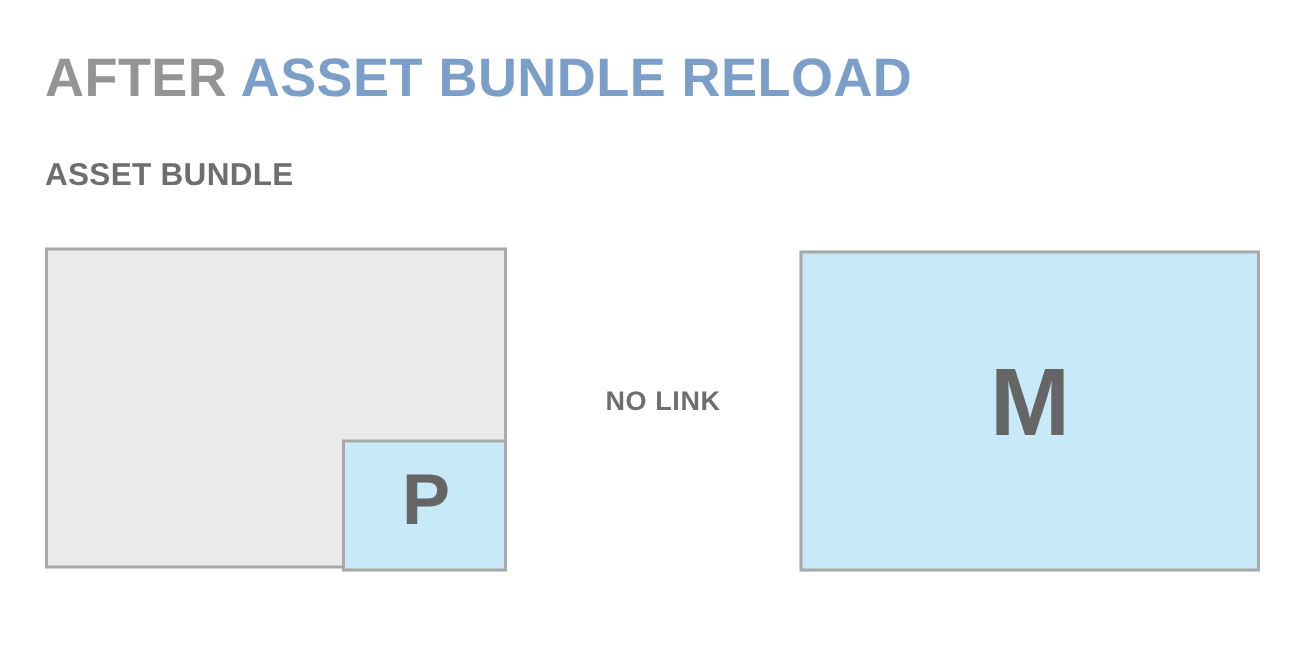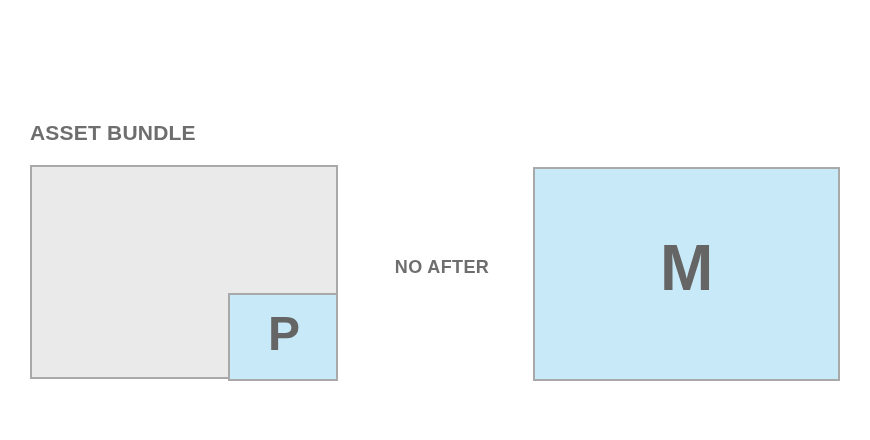--- a/index.html
+++ b/index.html
@@ -43,21 +43,21 @@
     position: absolute;
     font-size: 21px;
     font-weight: bold;
     color: #6e6e6e;
     letter-spacing: 0.2px;
     white-space: nowrap;
     line-height: 1;
   }
   .caption-ab {
     left: 30px;
-    top: 122px;
+    top: 106px;
   }
   .caption-mat {
     left: 533px;
     top: 122px;
   }
 
   
   .box {
     position: absolute;
     box-sizing: border-box;
@@ -123,30 +123,33 @@
     letter-spacing: 0.4px;
     white-space: nowrap;
     line-height: 1;
   }
 </style>
 </head>
 <body>
 
 <div id="canvas">
 
+  <div class="title">
+    <span class="title-before">AFTER </span><span class="title-accent">ASSET BUNDLE RELOAD</span>
+  </div>
 
   <div class="caption caption-ab">ASSET BUNDLE</div>
 
 
   <div class="box box-assetbundle"></div>
 
 
   <div class="box box-prefab"></div>
 
   <div class="box-label label-p">P</div>
 
-  <div class="link-status">NO AFTER</div>
+  <div class="link-status">NO LINK</div>
 
   <div class="box box-material"></div>
 
   <div class="box-label label-m">M</div>
 
 </div>
 
 </body></html>

